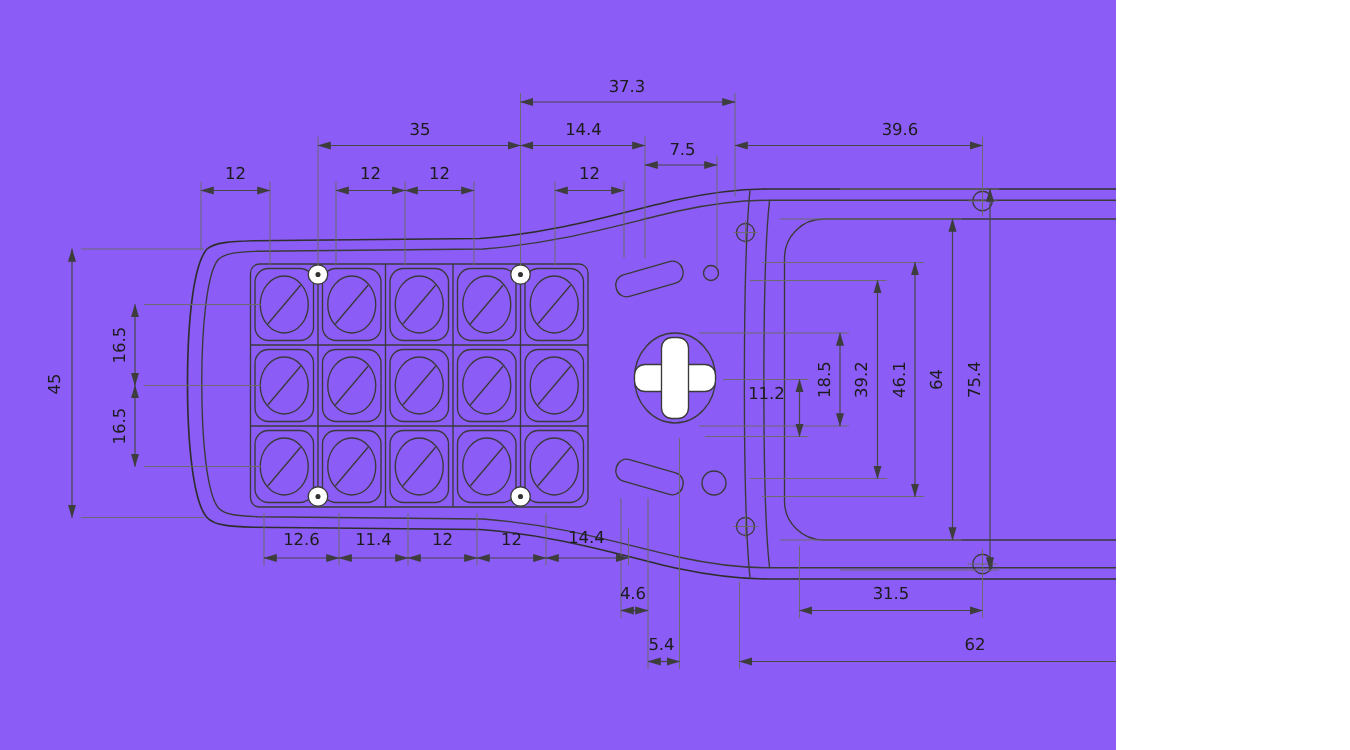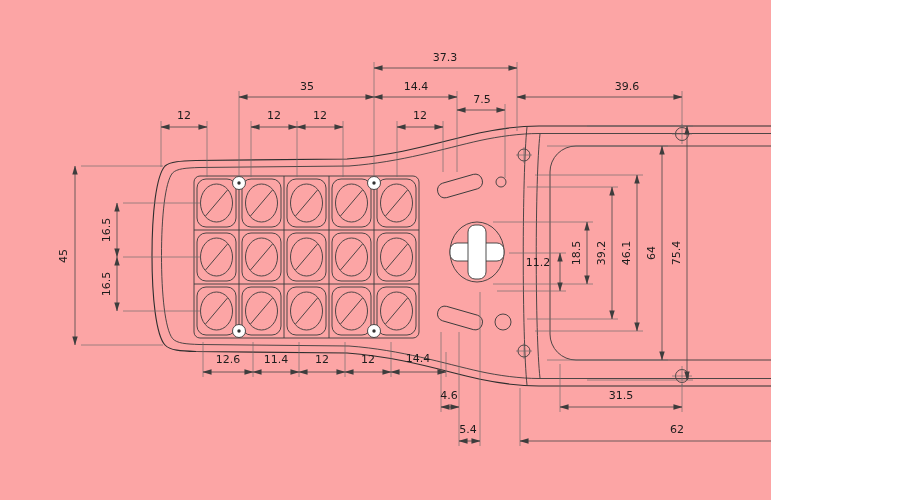--- a/index.html
+++ b/index.html
@@ -1,16 +1,16 @@
 <!DOCTYPE html>
 <html><head>
 <meta charset="utf-8">
 <style>
   html,body{margin:0;padding:0;background:#ffffff;}
-  .stage{width:744px;height:500px;background:#fca5a5;position:relative;overflow:hidden;padding-left:27px;}
+  .stage{width:744px;height:500px;background:#8b5cf6;position:relative;overflow:hidden;}
   svg{display:block;}
   .body-line{fill:none;stroke:#2e2e2e;stroke-width:1.1;}
   .thin{fill:none;stroke:#3a3a3a;stroke-width:0.9;}
   .white{fill:#ffffff;stroke:#3a3a3a;stroke-width:0.9;}
   .dot{fill:#333;stroke:none;}
   .dim{stroke:#474747;stroke-width:0.8;}
   .ext{stroke:#6b6b6b;stroke-width:0.65;}
   text.dl{font-family:"DejaVu Sans","Liberation Sans",sans-serif;font-size:11px;fill:#1c1c1c;text-anchor:middle;}
 </style>
 </head>

